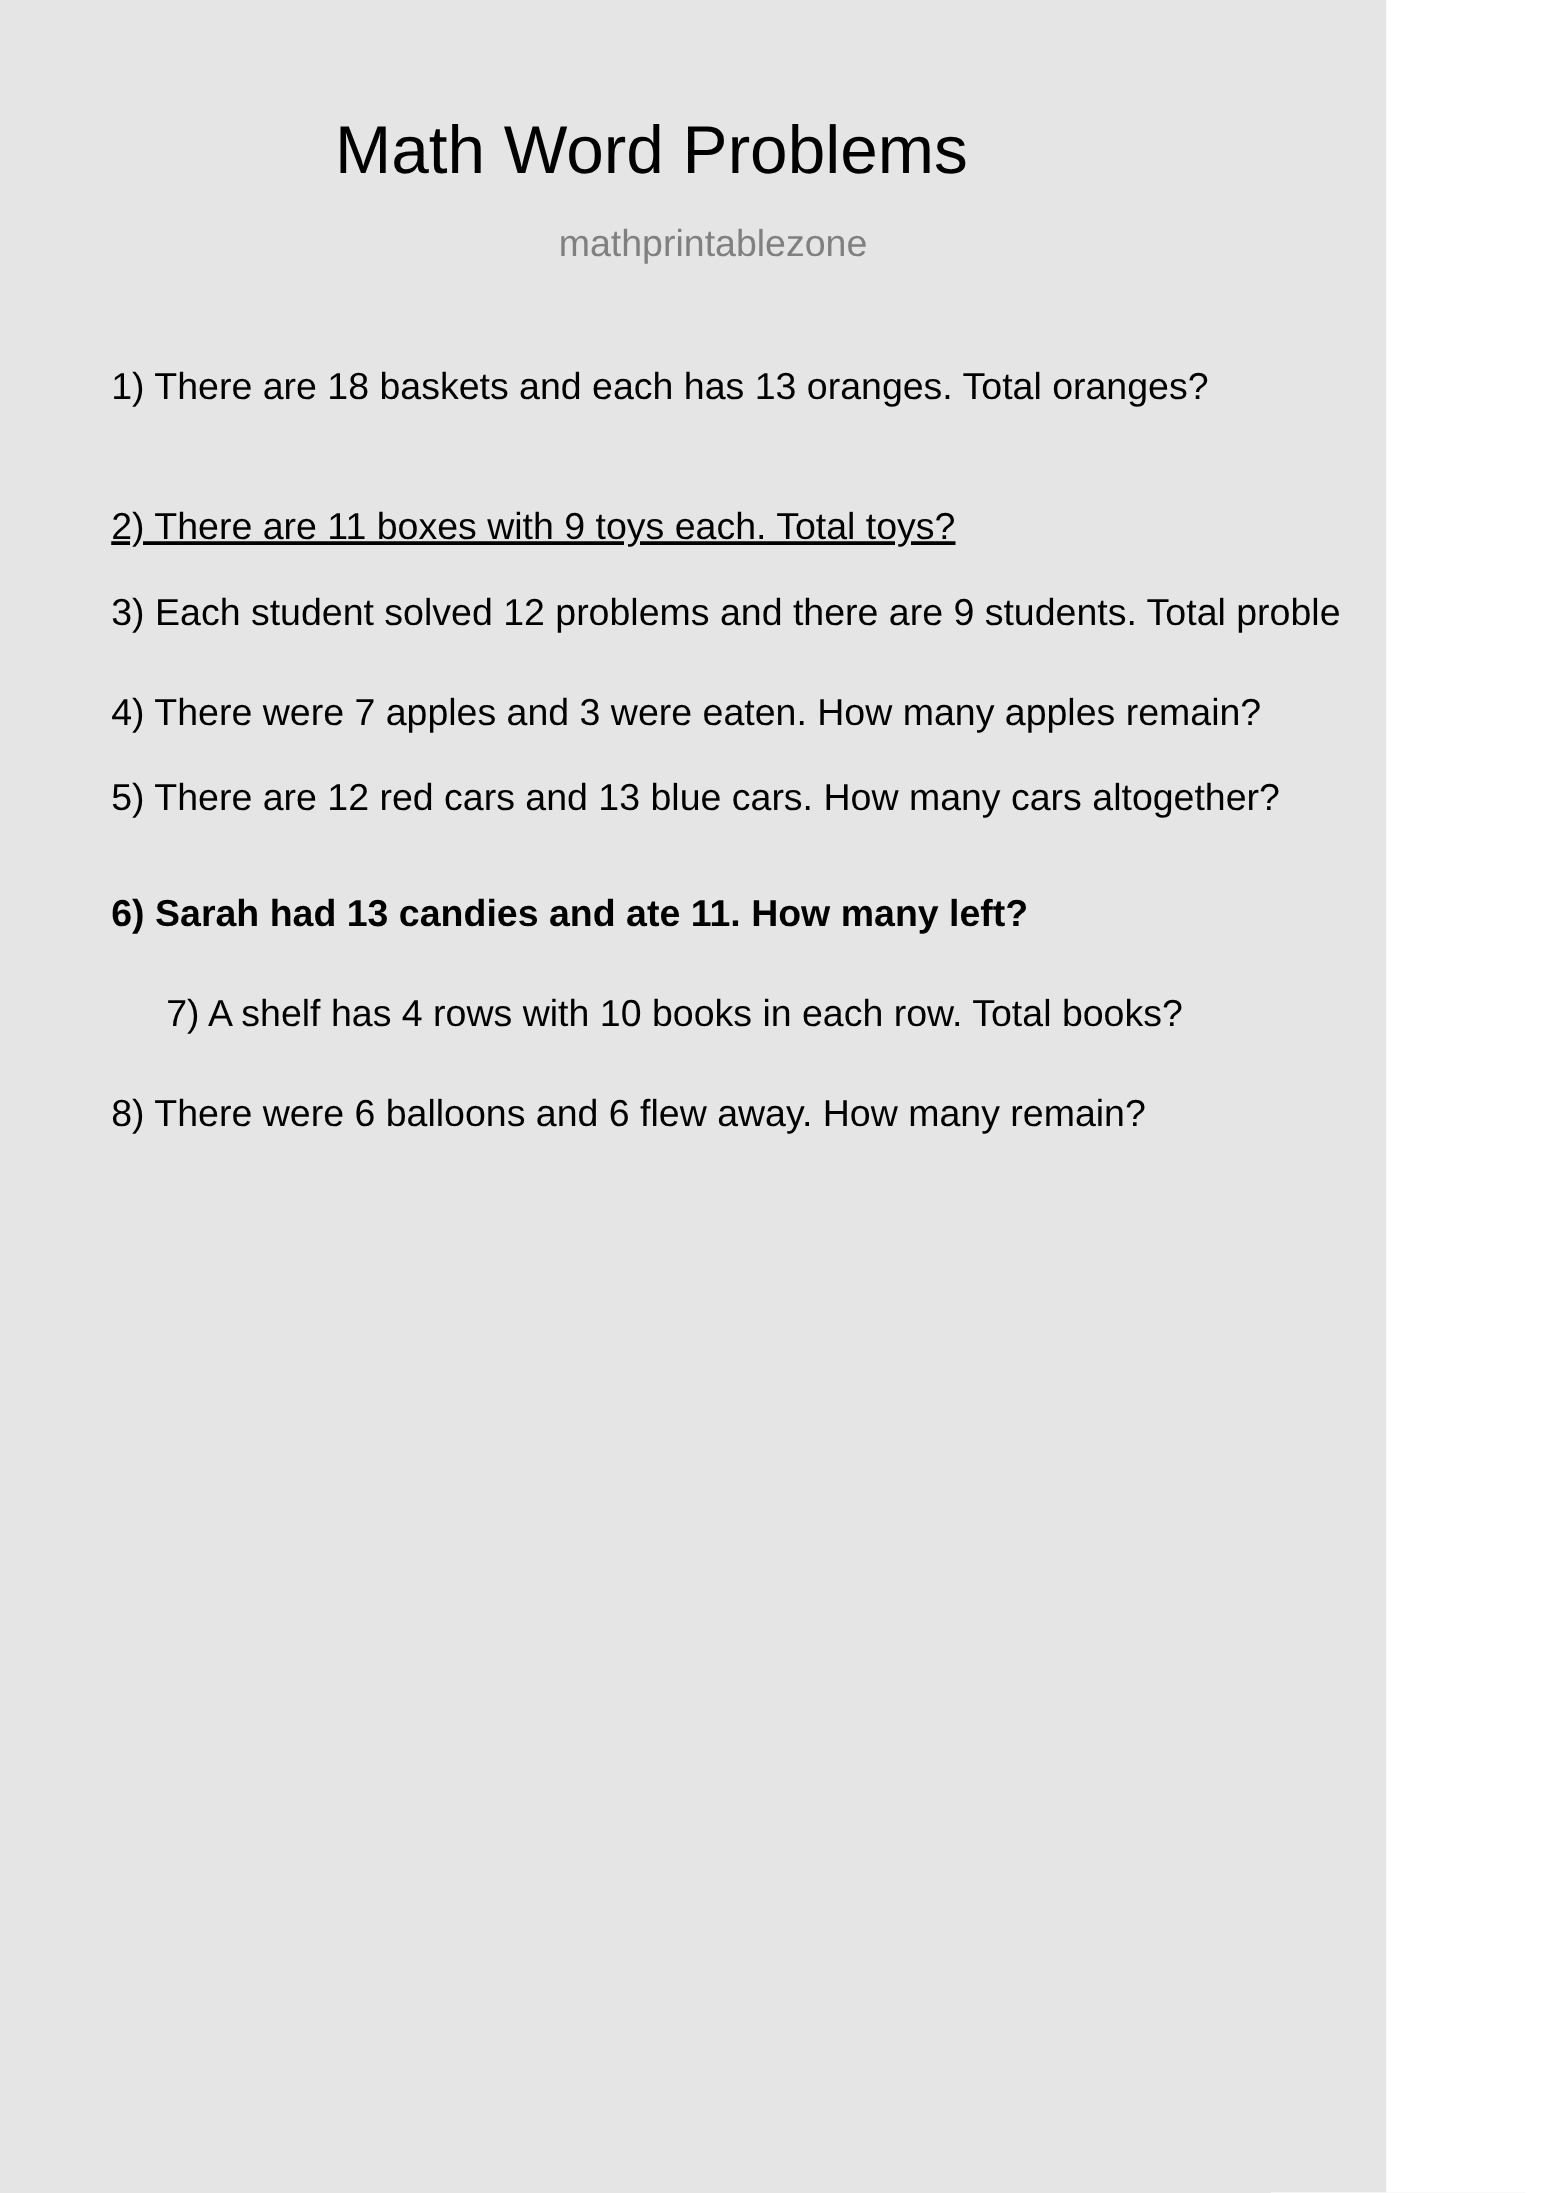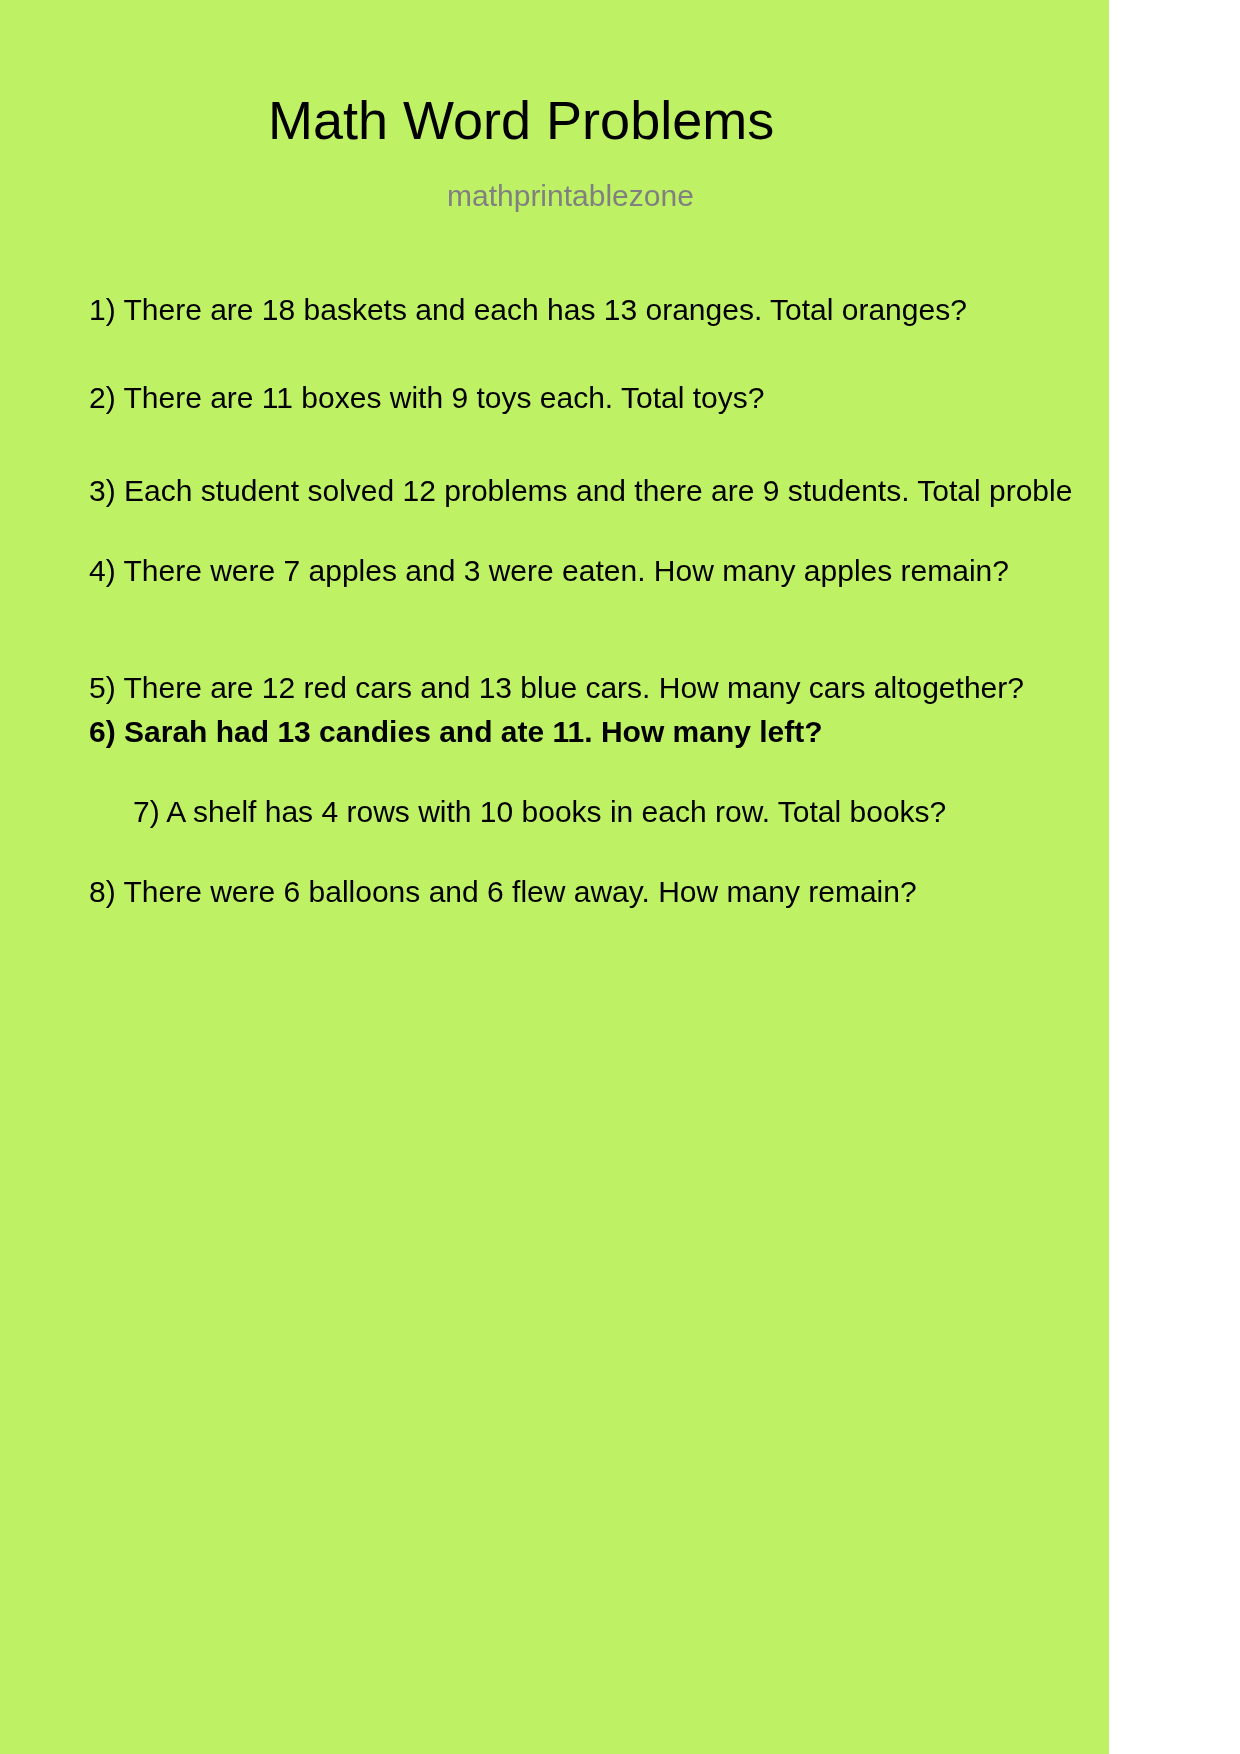--- a/index.html
+++ b/index.html
@@ -5,21 +5,21 @@
     html, body {
       margin: 0;
       padding: 0;
       background: #ffffff;
     }
     .viewport {
       position: relative;
       width: 1109px;
       height: 1754px;
       overflow: hidden;
-      background: #bef264;
+      background: #e5e5e5;
     }
     .page {
       position: absolute;
       left: 0;
       top: 0;
       width: 1240px;
       height: 1754px;
       font-family: "Liberation Sans", sans-serif;
       color: #000000;
     }
@@ -53,21 +53,21 @@
   </style>
 </head>
 <body>
 
 <div class="viewport">
   <div class="page">
     <div class="title">Math Word Problems</div>
     <div class="subtitle">mathprintablezone</div>
 
     <div class="problem" style="top:292px;">1) There are 18 baskets and each has 13 oranges. Total oranges?</div>
-    <div class="problem" style="top:380px;">2) There are 11 boxes with 9 toys each. Total toys?</div>
+    <div class="problem" style="top:404px;text-decoration:underline;">2) There are 11 boxes with 9 toys each. Total toys?</div>
     <div class="problem" style="top:473px;">3) Each student solved 12 problems and there are 9 students. Total proble</div>
     <div class="problem" style="top:553px;">4) There were 7 apples and 3 were eaten. How many apples remain?</div>
-    <div class="problem" style="top:670px;">5) There are 12 red cars and 13 blue cars. How many cars altogether?</div>
+    <div class="problem" style="top:621px;">5) There are 12 red cars and 13 blue cars. How many cars altogether?</div>
     <div class="problem" style="top:714px;font-weight:bold;">6) Sarah had 13 candies and ate 11. How many left?</div>
     <div class="problem" style="top:794px;margin-left:44px;">7) A shelf has 4 rows with 10 books in each row. Total books?</div>
     <div class="problem" style="top:874px;">8) There were 6 balloons and 6 flew away. How many remain?</div>
   </div>
 </div>
 
 </body></html>

